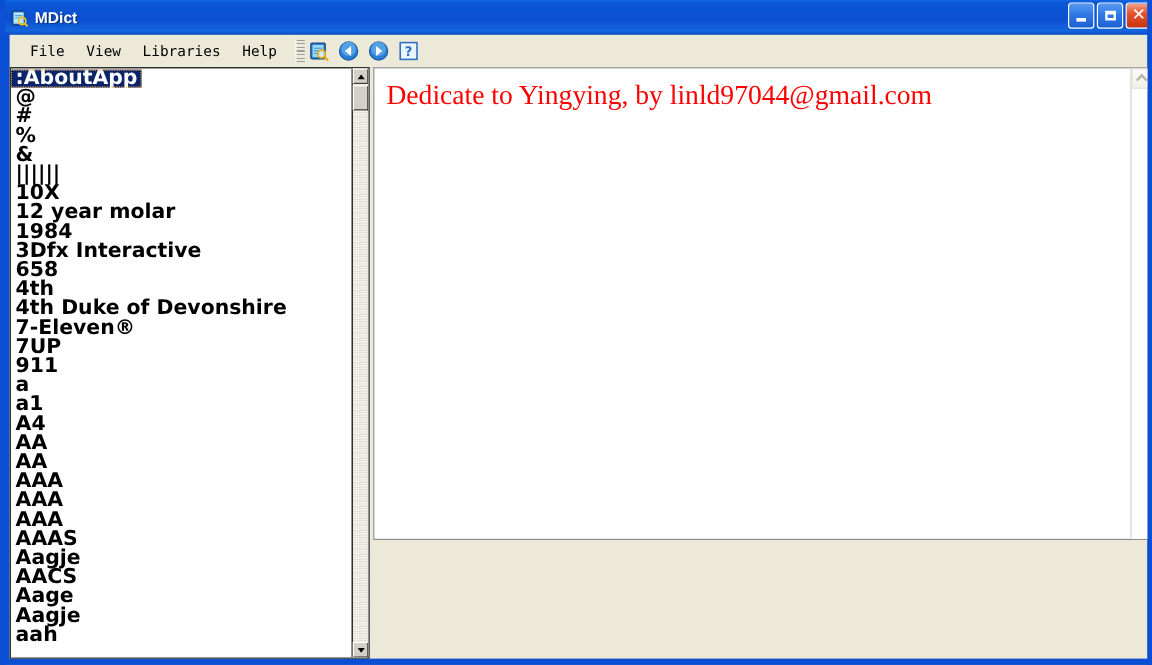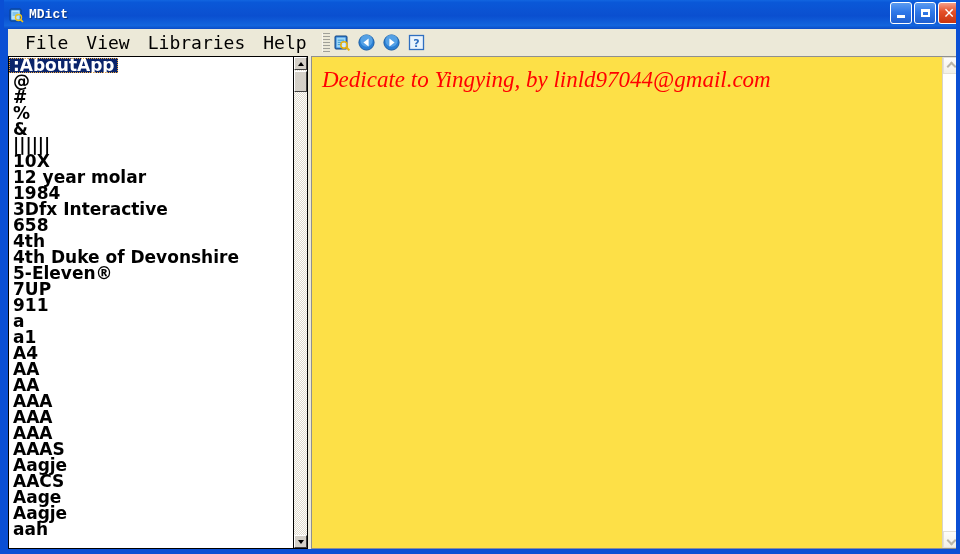--- a/index.html
+++ b/index.html
@@ -43,21 +43,21 @@
     overflow: hidden;
   }
   .title-icon {
     width: 16px; height: 16px;
     margin-left: 4px; margin-right: 5px;
     flex: 0 0 auto;
     position: relative;
   }
   .title-text {
     color: #ffffff;
-    font-family: Liberation Mono, monospace;
+    font-family: Liberation Sans, sans-serif;
     font-size: 13px;
     font-weight: bold;
     letter-spacing: 0px;
     text-shadow: 1px 1px 1px rgba(0,0,0,0.45);
     white-space: nowrap;
   }
   .caption-buttons {
     position: absolute;
     right: 4px; top: 2px;
     display: flex;
@@ -113,21 +113,21 @@
     box-sizing: border-box;
   }
   .menu-items {
     display: flex;
     align-items: center;
     height: 100%;
     padding-left: 8px;
   }
   .menu-item {
     font-family: "DejaVu Sans Mono", monospace;
-    font-size: 18px;
+    font-size: 12px;
     color: #000000;
     padding: 3px 9px;
     white-space: nowrap;
     line-height: 1;
   }
   .tb-sep {
     width: 7px;
     height: 19px;
     margin-left: 6px;
     margin-right: 3px;
@@ -256,26 +256,25 @@
     border-right: 1px solid #404040;
     border-bottom: 1px solid #404040;
     box-sizing: border-box;
   }
 
   
   .contentpane {
     position: absolute;
     left: 303px; top: 0;
     width: 649px;
-    height: 493px;
-    background: #fde047;
+    height: 394px;
+    background: #ffffff;
     border: 1px solid #8f8f8f;
     box-sizing: border-box;
     overflow: hidden;
-    font-style: italic;
   }
   .content-body {
     position: absolute;
     left: 0; top: 0;
     right: 18px;
     bottom: 0;
     padding: 10px 0 0 10px;
     overflow: hidden;
   }
   .dedicate {
@@ -429,21 +428,21 @@
         <div class="li">%</div>
         <div class="li">&amp;</div>
         <div class="li">||||||</div>
         <div class="li">10X</div>
         <div class="li">12 year molar</div>
         <div class="li">1984</div>
         <div class="li">3Dfx Interactive</div>
         <div class="li">658</div>
         <div class="li">4th</div>
         <div class="li">4th Duke of Devonshire</div>
-        <div class="li">5-Eleven®</div>
+        <div class="li">7-Eleven®</div>
         <div class="li">7UP</div>
         <div class="li">911</div>
         <div class="li">a</div>
         <div class="li">a1</div>
         <div class="li">A4</div>
         <div class="li">AA</div>
         <div class="li">AA</div>
         <div class="li">AAA</div>
         <div class="li">AAA</div>
         <div class="li">AAA</div>

